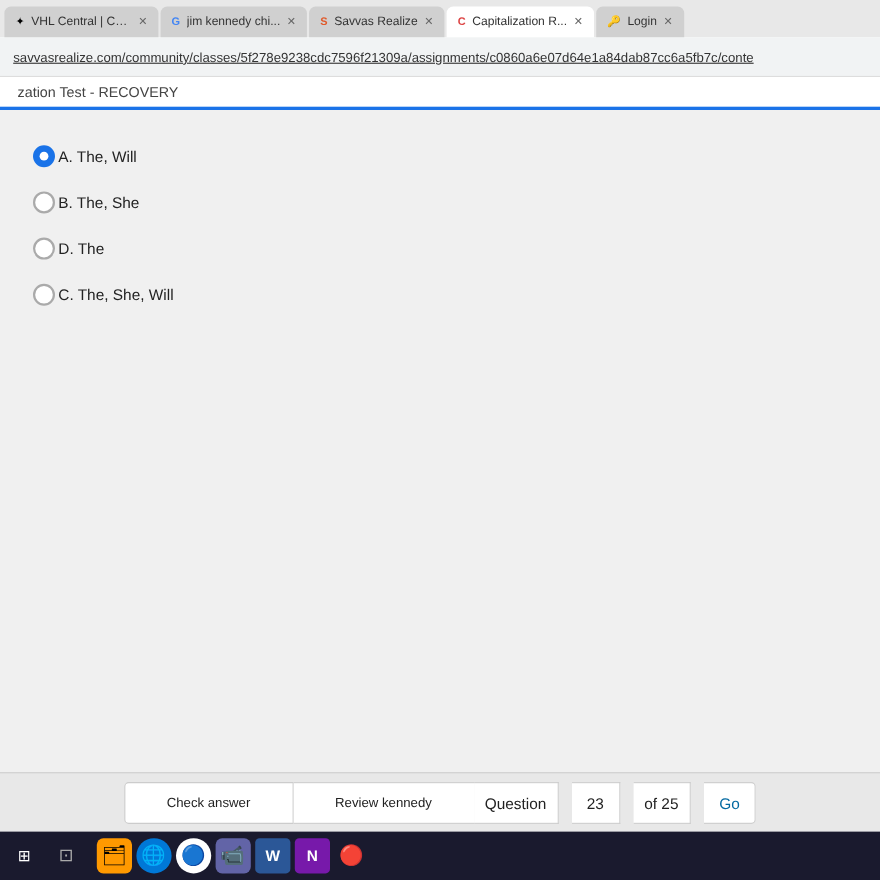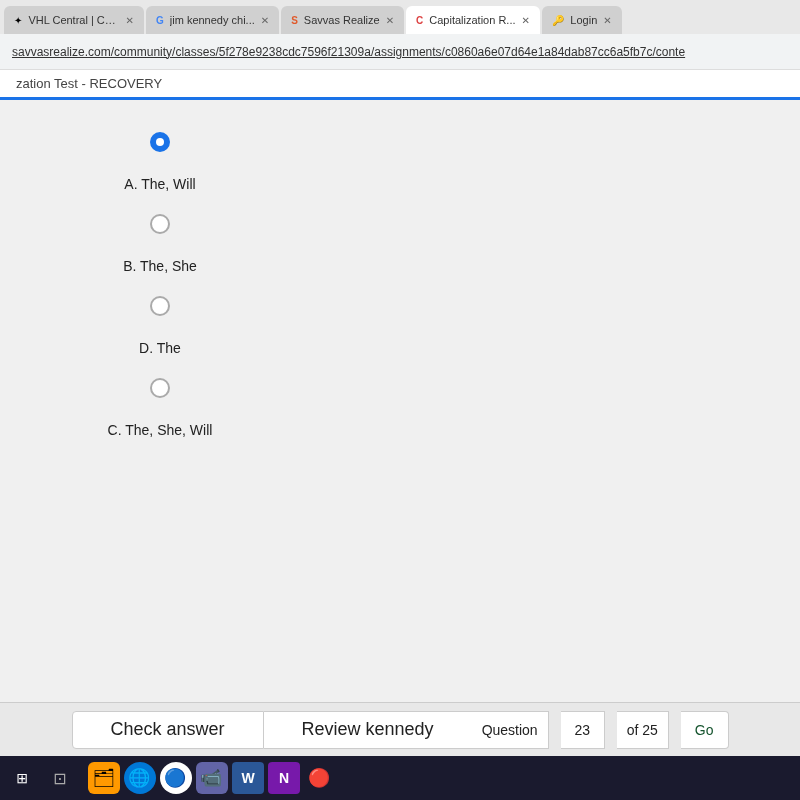--- a/index.html
+++ b/index.html
@@ -115,25 +115,24 @@
       width: 260px;
       display: flex;
       flex-direction: column;
       gap: 22px;
       margin-top: 4px;
     }
 
     .answer-option {
       display: flex;
       align-items: center;
-      gap: 24px;
+      gap: 3px;
       font-size: 14px;
       color: #222;
       cursor: pointer;
-      flex-direction: column;
     }
 
     .radio-outer {
       width: 20px;
       height: 20px;
       border-radius: 50%;
       border: 2px solid #aaa;
       display: flex;
       align-items: center;
       justify-content: center;
@@ -159,21 +158,21 @@
       height: 54px;
       display: flex;
       align-items: center;
       justify-content: center;
       gap: 0;
       border-top: 1px solid #ccc;
     }
 
     .bottom-btn {
       padding: 10px 38px;
-      font-size: 18px;
+      font-size: 12px;
       background: #fff;
       border: 1px solid #ccc;
       cursor: pointer;
       color: #222;
       height: 38px;
       display: flex;
       align-items: center;
     }
 
     .bottom-btn:first-child {
@@ -231,21 +230,21 @@
     }
 
     .go-btn {
       background: #fff;
       border: 1px solid #ccc;
       border-left: none;
       border-radius: 0 4px 4px 0;
       height: 38px;
       padding: 0 14px;
       font-size: 14px;
-      color: #14532d;
+      color: #0369a1;
       cursor: pointer;
       display: flex;
       align-items: center;
     }
 
     
     .taskbar {
       background: #1a1a2e;
       height: 44px;
       display: flex;

